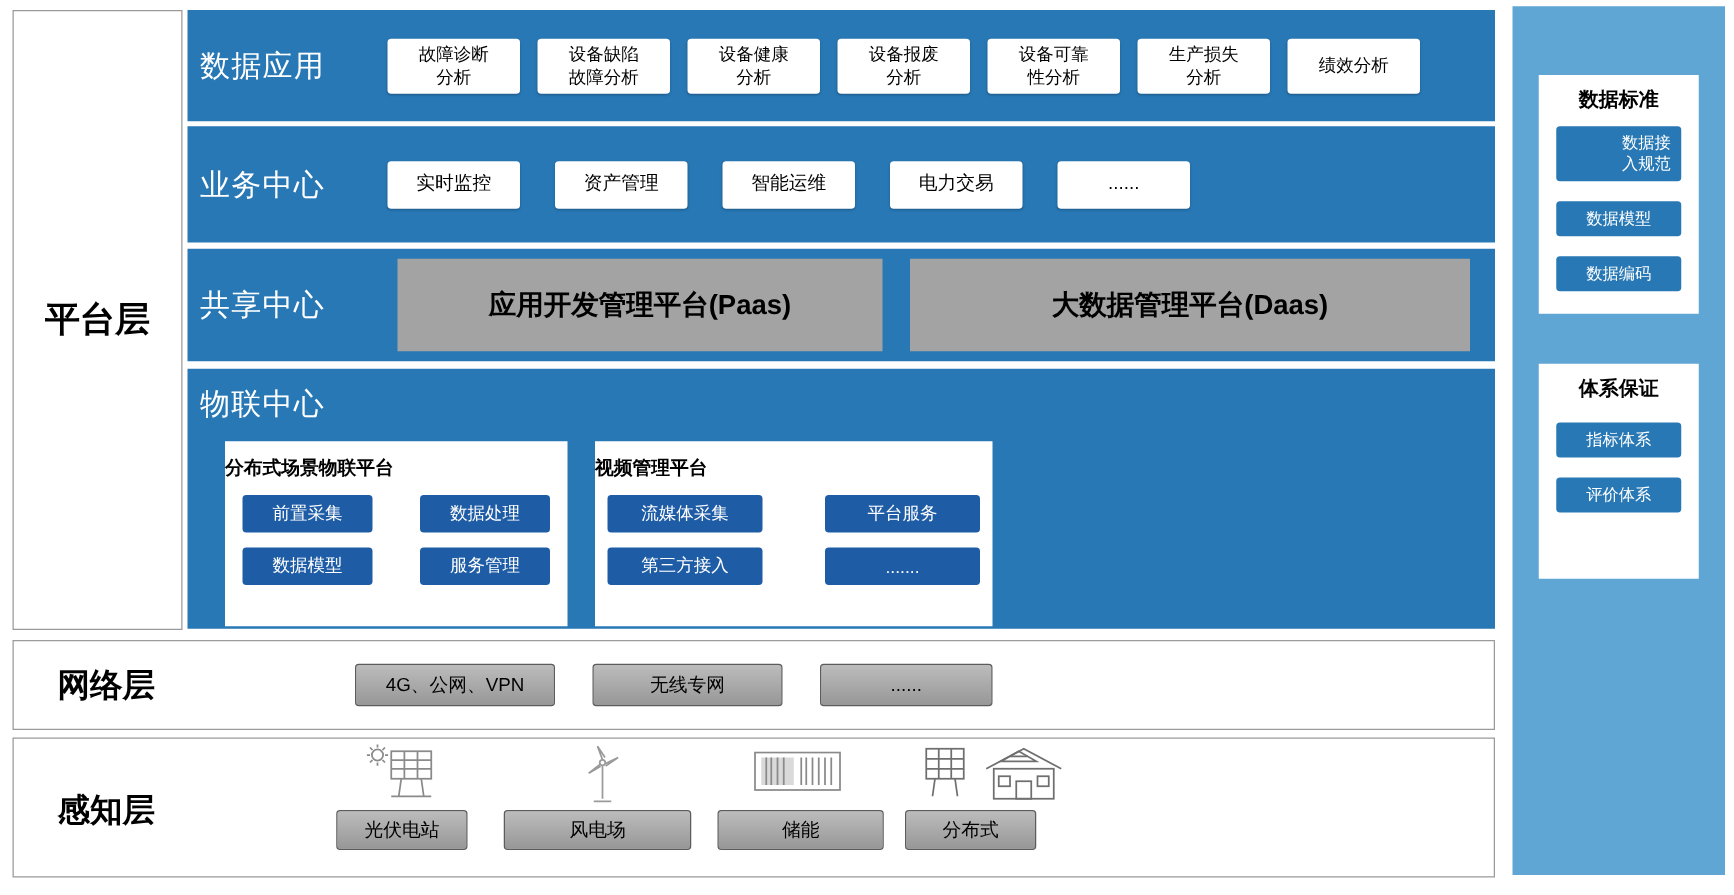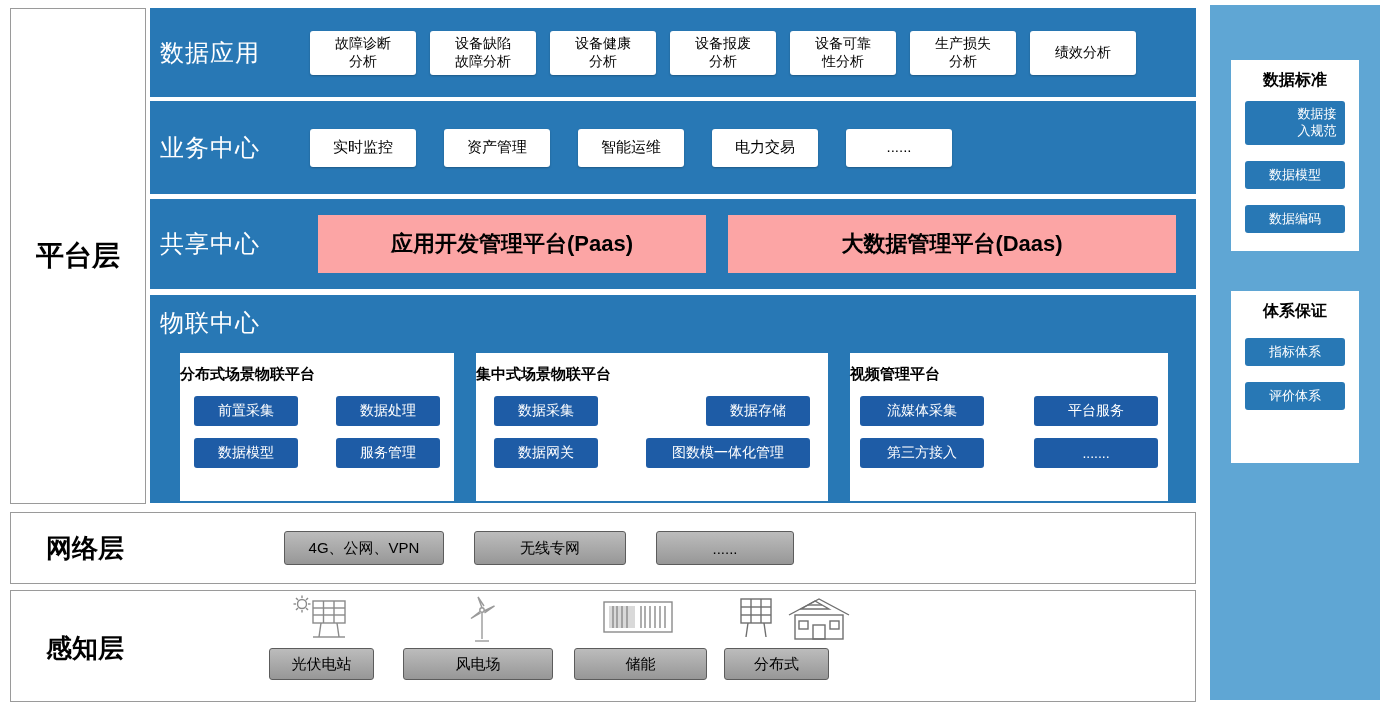--- a/index.html
+++ b/index.html
@@ -50,22 +50,22 @@
   }
   .chip-white{
     background:#fff;color:#000;font-size:14px;line-height:1.25;
     width:106px;height:44px;margin-right:14px;
     box-shadow:0 1px 2px rgba(0,0,0,0.25);
   }
   .band-business .chip-white{height:38px;margin-right:28px;font-size:15px;}
 
   .big-row{display:flex;align-items:center;margin-left:8px;}
   .big-box{
-    background:#fca5a5;color:#000;font-weight:bold;font-size:22px;
-    height:58px;display:flex;align-items:center;justify-content:center;
+    background:#a3a3a3;color:#000;font-weight:bold;font-size:22px;
+    height:74px;display:flex;align-items:center;justify-content:center;
   }
   .big-box.paas{width:388px;margin-right:22px;}
   .big-box.daas{width:448px;}
 
   
   .panel-row{display:flex;margin:14px 0 0 30px;}
   .panel{
     background:#fff;margin-right:22px;padding:8px 0 0 0;height:148px;
   }
   .panel-1{width:274px;}
@@ -192,31 +192,20 @@
         <div class="row">
           <div class="chip chip-dark w104">前置采集</div>
           <div class="chip chip-dark w104">数据处理</div>
         </div>
         <div class="row">
           <div class="chip chip-dark w104">数据模型</div>
           <div class="chip chip-dark w104">服务管理</div>
         </div>
       </div>
 
-      <div class="panel panel-2">
-        <div class="panel-title">集中式场景物联平台</div>
-        <div class="row">
-          <div class="chip chip-dark w104">数据采集</div>
-          <div class="chip chip-dark w104">数据存储</div>
-        </div>
-        <div class="row">
-          <div class="chip chip-dark w104">数据网关</div>
-          <div class="chip chip-dark w164">图数模一体化管理</div>
-        </div>
-      </div>
 
       <div class="panel panel-3">
         <div class="panel-title">视频管理平台</div>
         <div class="row">
           <div class="chip chip-dark w124">流媒体采集</div>
           <div class="chip chip-dark w124">平台服务</div>
         </div>
         <div class="row">
           <div class="chip chip-dark w124">第三方接入</div>
           <div class="chip chip-dark w124">.......</div>

